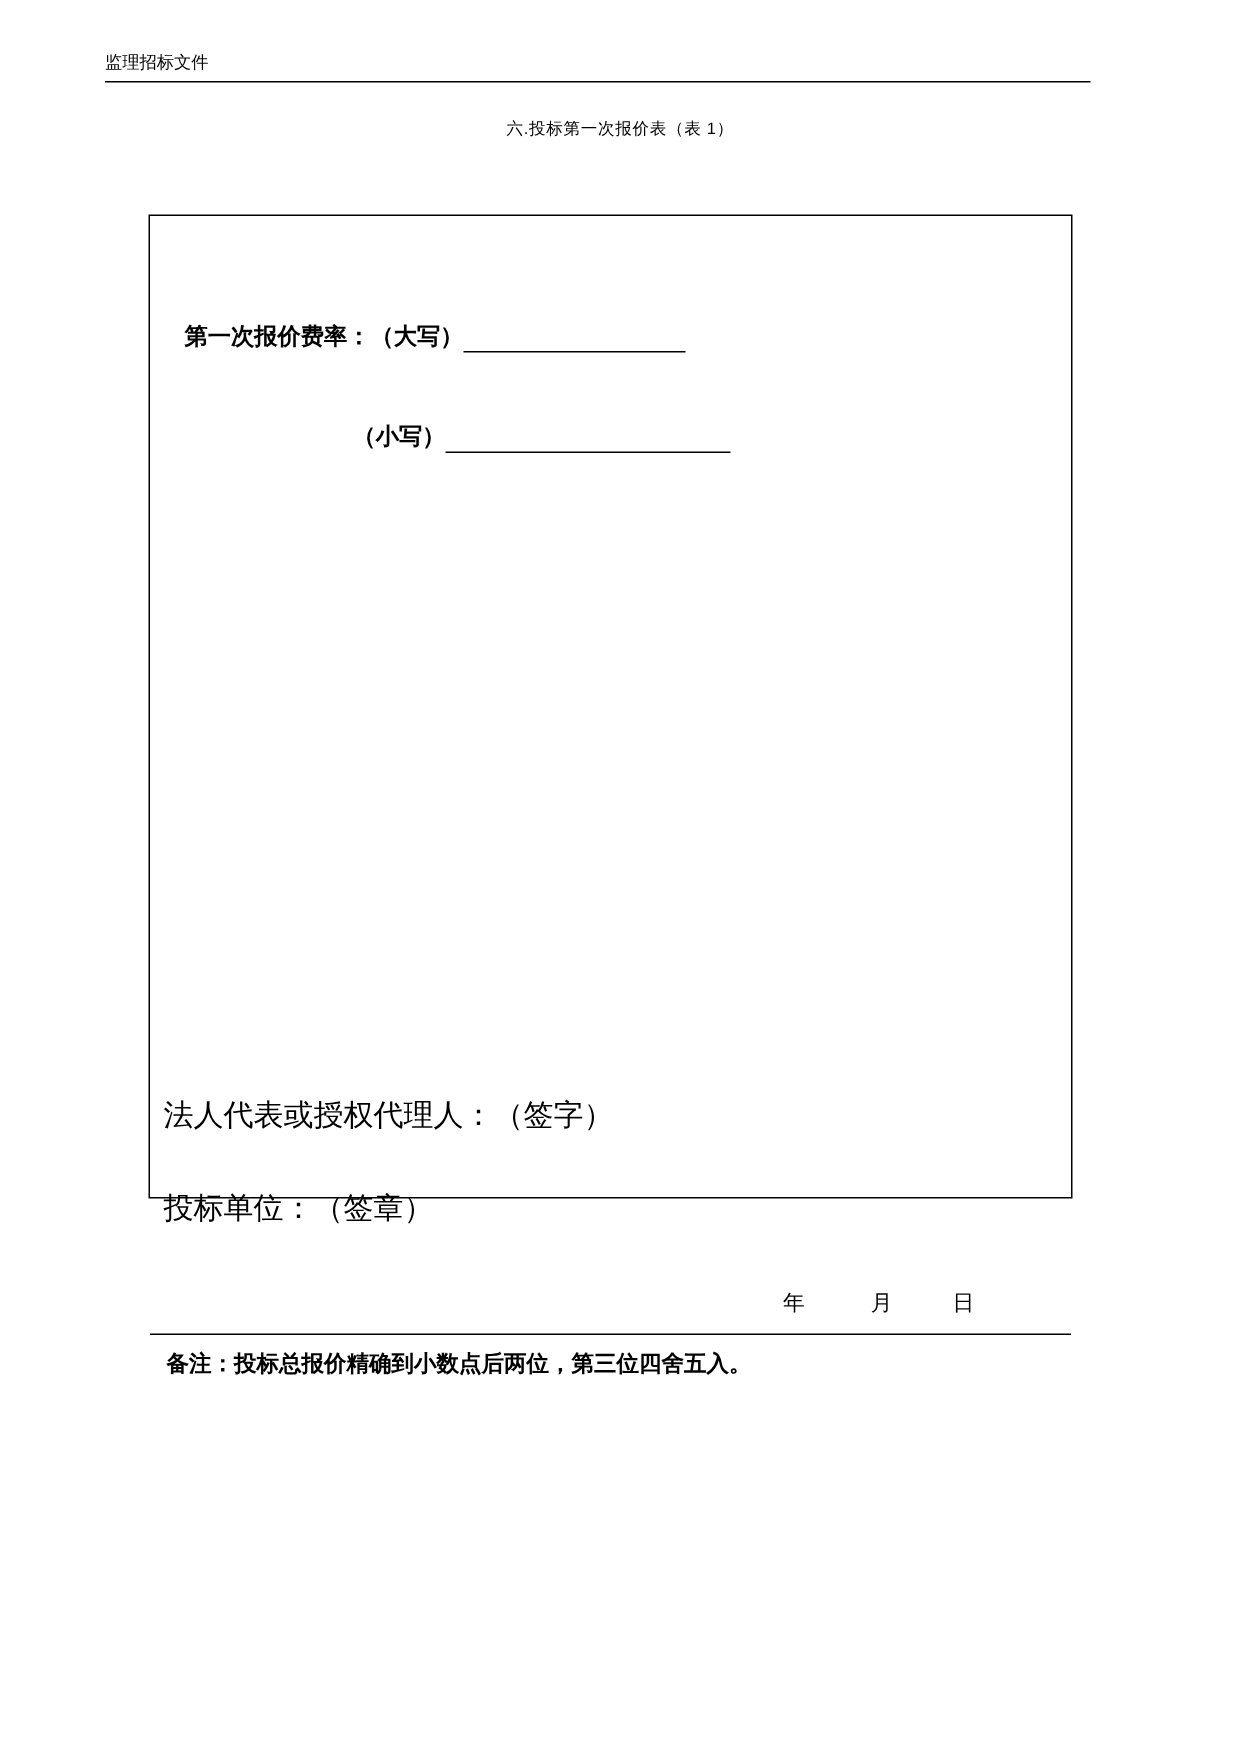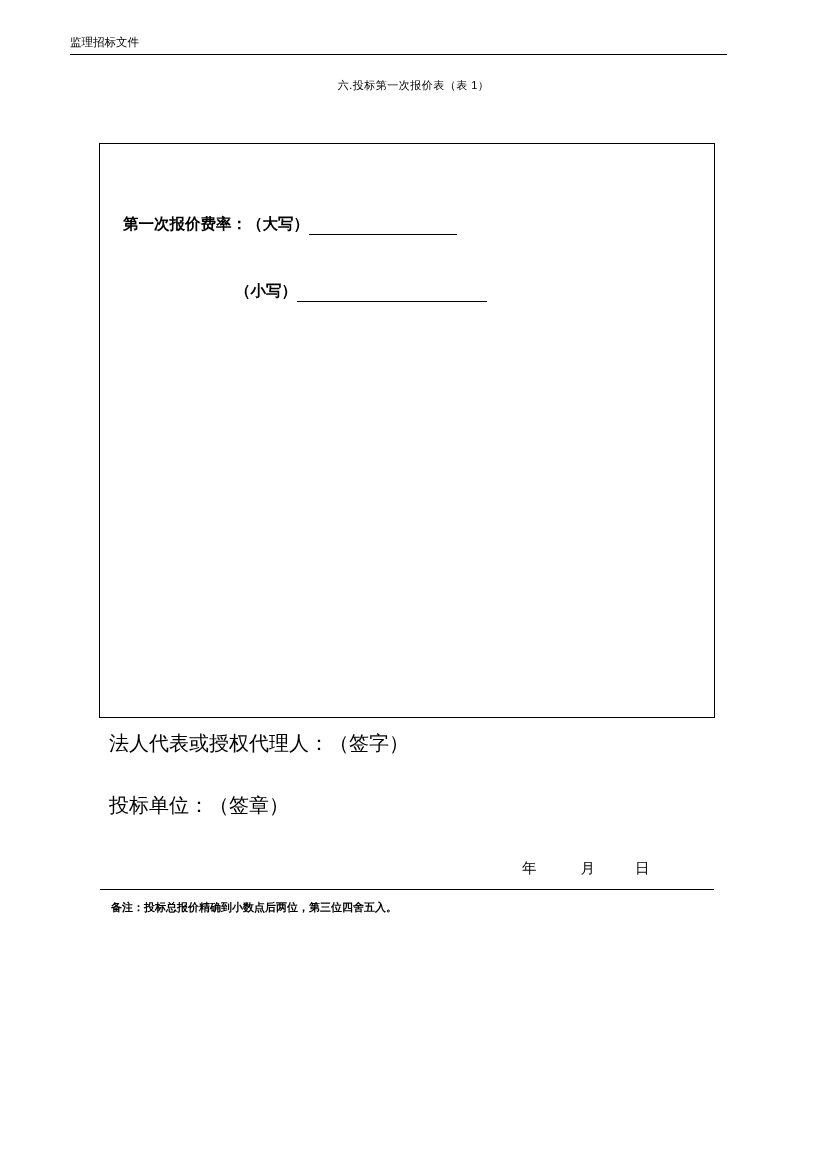--- a/index.html
+++ b/index.html
@@ -55,21 +55,21 @@
     letter-spacing: 0.5px;
     color: #000;
   }
 
   
   .form-box {
     position: absolute;
     left: 99px;
     top: 143px;
     width: 616px;
-    height: 575px;
+    height: 656px;
     border: 1.2px solid #000;
     box-sizing: border-box;
   }
 
   .row-big {
     position: absolute;
     font-family: "Liberation Sans", "DejaVu Sans", sans-serif;
     font-weight: bold;
     font-size: 15.5px;
     white-space: nowrap;
@@ -119,21 +119,21 @@
     top: 745px;
     width: 100%;
     border-top: 1.2px solid #000;
   }
   .note-text {
     position: absolute;
     left: 11px;
     top: 756px;
     font-family: "Liberation Sans", "DejaVu Sans", sans-serif;
     font-weight: bold;
-    font-size: 11px;
+    font-size: 15px;
     white-space: nowrap;
   }
 </style>
 </head>
 <body>
 
 <div class="page">
 
   <div class="header">
     <div class="header-text">监理招标文件</div>

